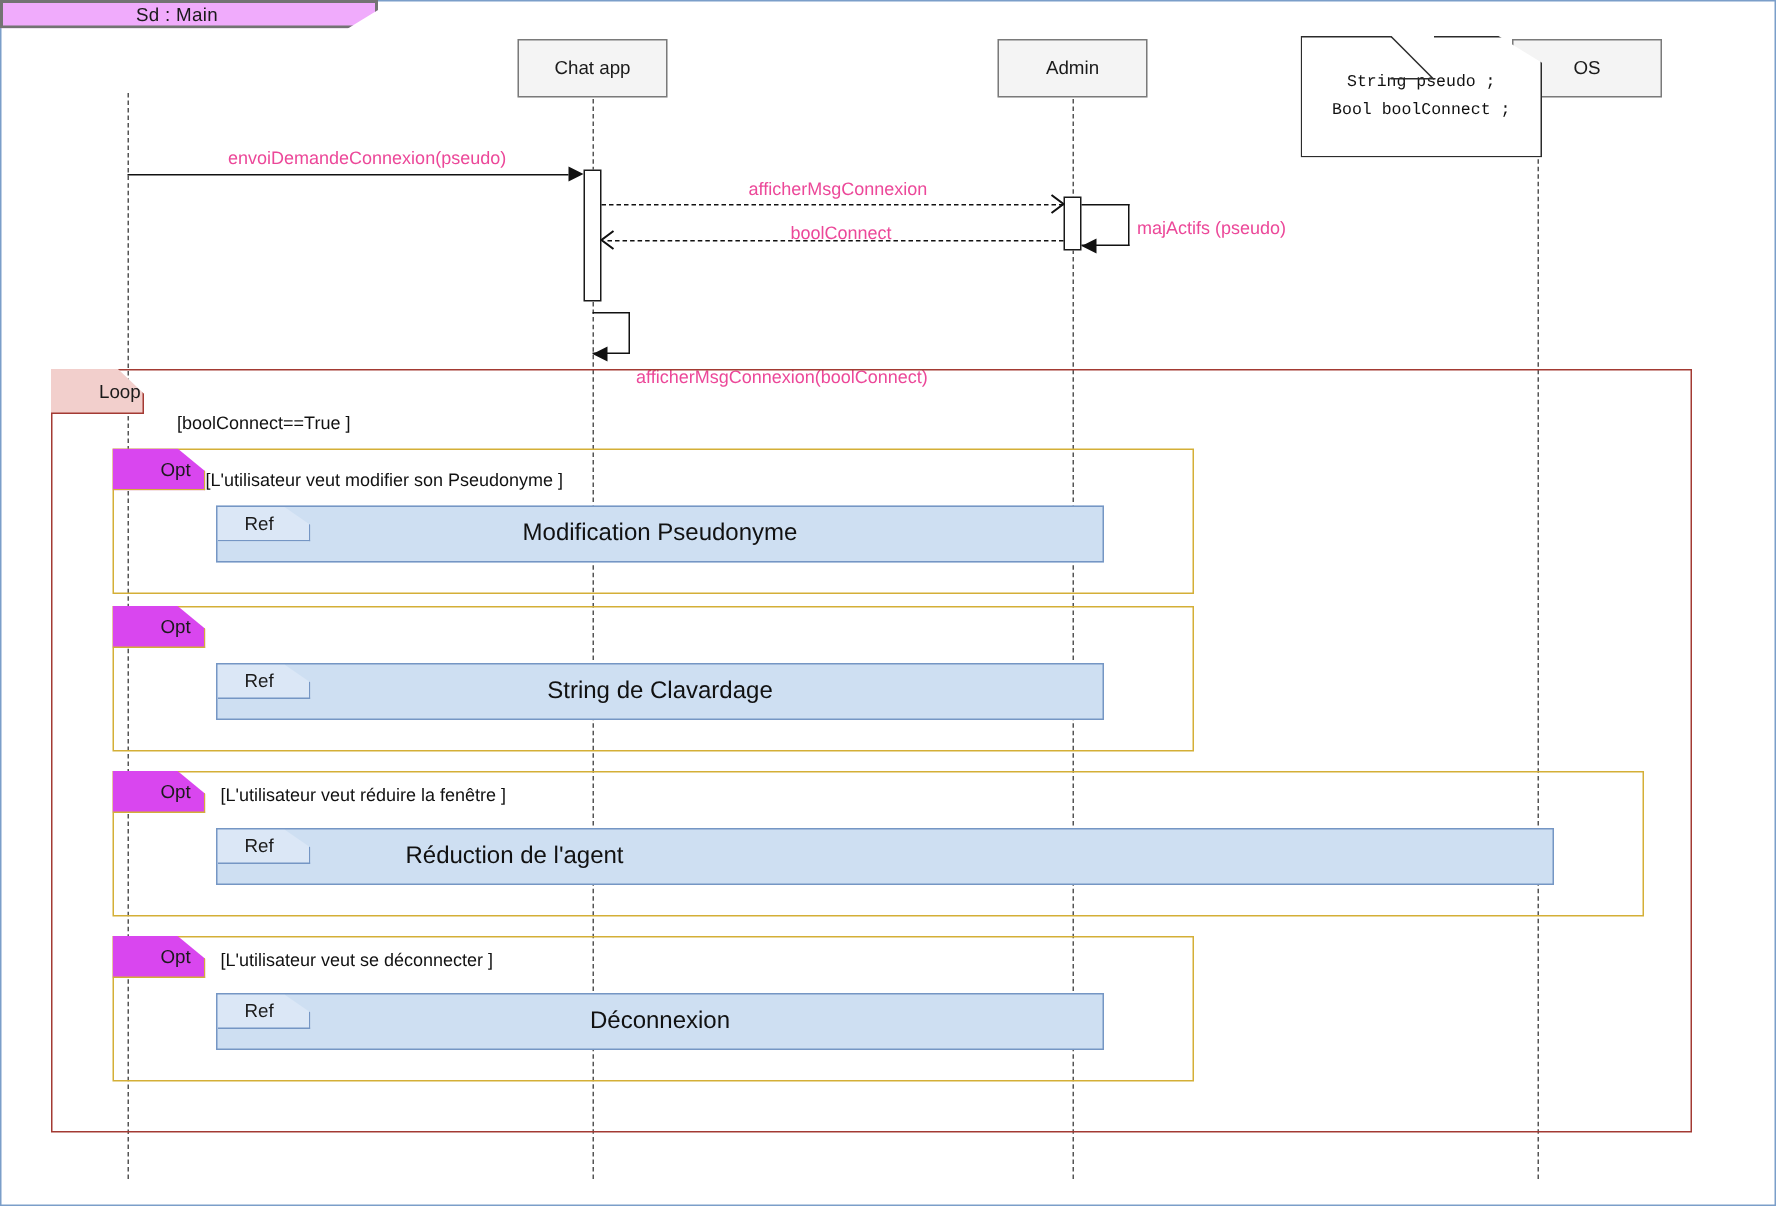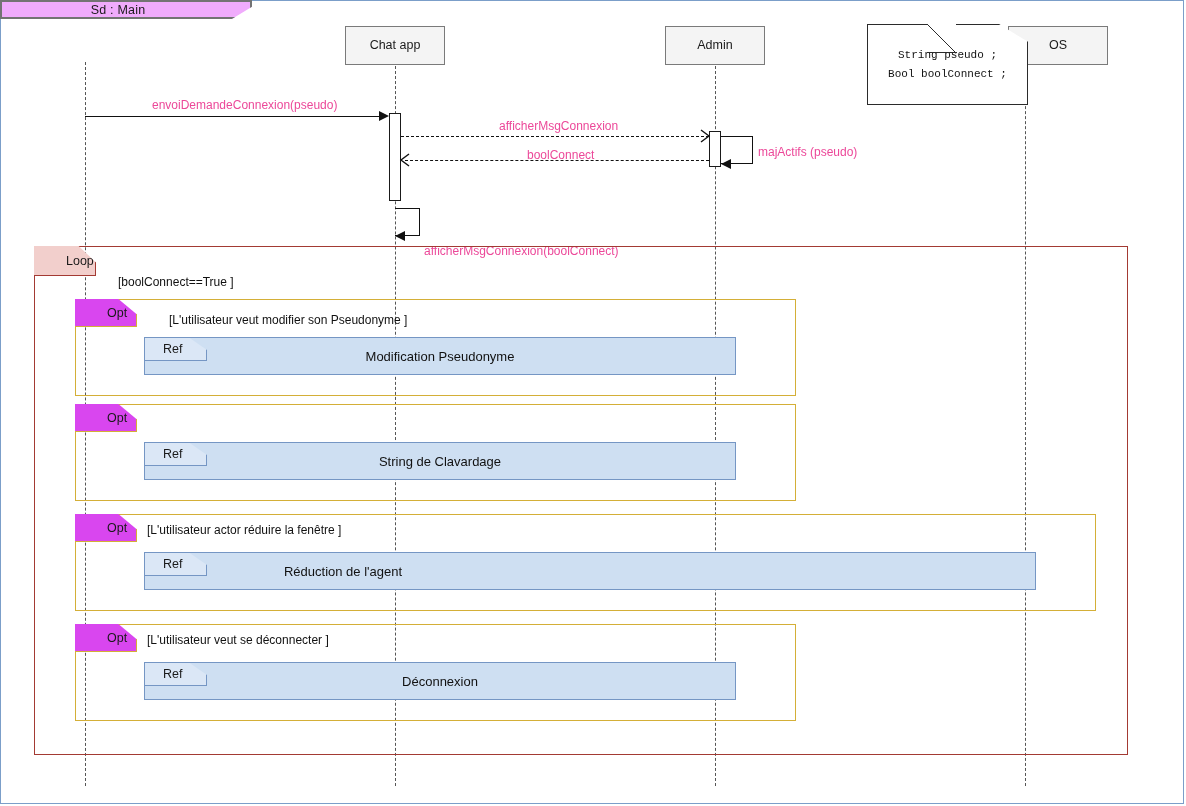--- a/index.html
+++ b/index.html
@@ -156,21 +156,21 @@
     box-sizing:border-box;
     background:#dbe7f6;
     border-right:1.2px solid #7596c4;
     border-bottom:1.2px solid #7596c4;
     clip-path:polygon(0 0, 72% 0, 100% 52%, 100% 100%, 0 100%);
     display:flex;align-items:center;
     padding-left:18px;
     font-size:12.5px;color:#1a1a1a;
   }
   .ref-label{
-    font-size:13px;color:#111;
+    font-size:16px;color:#111;
     position:relative;
     pointer-events:none;
   }
 </style>
 </head>
 <body>
 
 <div id="canvas">
 
   <div class="page-frame"></div>
@@ -241,36 +241,36 @@
   <div class="self-msg" style="left:395px;top:208px;width:25px;height:28px;"></div>
   <div class="arrow-solid arrow-left-filled" style="left:395px;top:231px;"></div>
   <div class="msg-label" style="left:424px;top:212px;margin-top:32px;">afficherMsgConnexion(boolConnect)</div>
 
   <div class="frag loop" style="left:34px;top:246px;width:1094px;height:509px;"></div>
   <div class="frag-tag loop" style="left:34px;top:246px;width:62px;height:30px;">Loop</div>
   <div class="frag-cond" style="left:118px;top:275px;">[boolConnect==True ]</div>
 
   <div class="frag opt" style="left:75px;top:299px;width:721px;height:97px;"></div>
   <div class="frag-tag opt" style="left:75px;top:299px;width:62px;height:28px;">Opt</div>
-  <div class="frag-cond" style="left:137px;top:313px;padding-left:32px;">[L'utilisateur veut modifier son Pseudonyme ]</div>
+  <div class="frag-cond" style="left:137px;top:313px;">[L'utilisateur veut modifier son Pseudonyme ]</div>
   <div class="ref" style="left:144px;top:337px;width:592px;height:38px;">
     <div class="ref-tag" style="width:62px;height:23px;">Ref</div>
     <div class="ref-label">Modification Pseudonyme</div>
   </div>
 
   <div class="frag opt" style="left:75px;top:404px;width:721px;height:97px;"></div>
   <div class="frag-tag opt" style="left:75px;top:404px;width:62px;height:28px;">Opt</div>
   <div class="ref" style="left:144px;top:442px;width:592px;height:38px;">
     <div class="ref-tag" style="width:62px;height:23px;">Ref</div>
     <div class="ref-label">String de Clavardage</div>
   </div>
 
   <div class="frag opt" style="left:75px;top:514px;width:1021px;height:97px;"></div>
   <div class="frag-tag opt" style="left:75px;top:514px;width:62px;height:28px;">Opt</div>
-  <div class="frag-cond" style="left:147px;top:523px;">[L'utilisateur actor réduire la fenêtre ]</div>
+  <div class="frag-cond" style="left:147px;top:523px;">[L'utilisateur veut réduire la fenêtre ]</div>
   <div class="ref" style="left:144px;top:552px;width:892px;height:38px;">
     <div class="ref-tag" style="width:62px;height:23px;">Ref</div>
     <div class="ref-label" style="left:-247px;">Réduction de l'agent</div>
   </div>
 
   <div class="frag opt" style="left:75px;top:624px;width:721px;height:97px;"></div>
   <div class="frag-tag opt" style="left:75px;top:624px;width:62px;height:28px;">Opt</div>
   <div class="frag-cond" style="left:147px;top:633px;">[L'utilisateur veut se déconnecter ]</div>
   <div class="ref" style="left:144px;top:662px;width:592px;height:38px;">
     <div class="ref-tag" style="width:62px;height:23px;">Ref</div>

